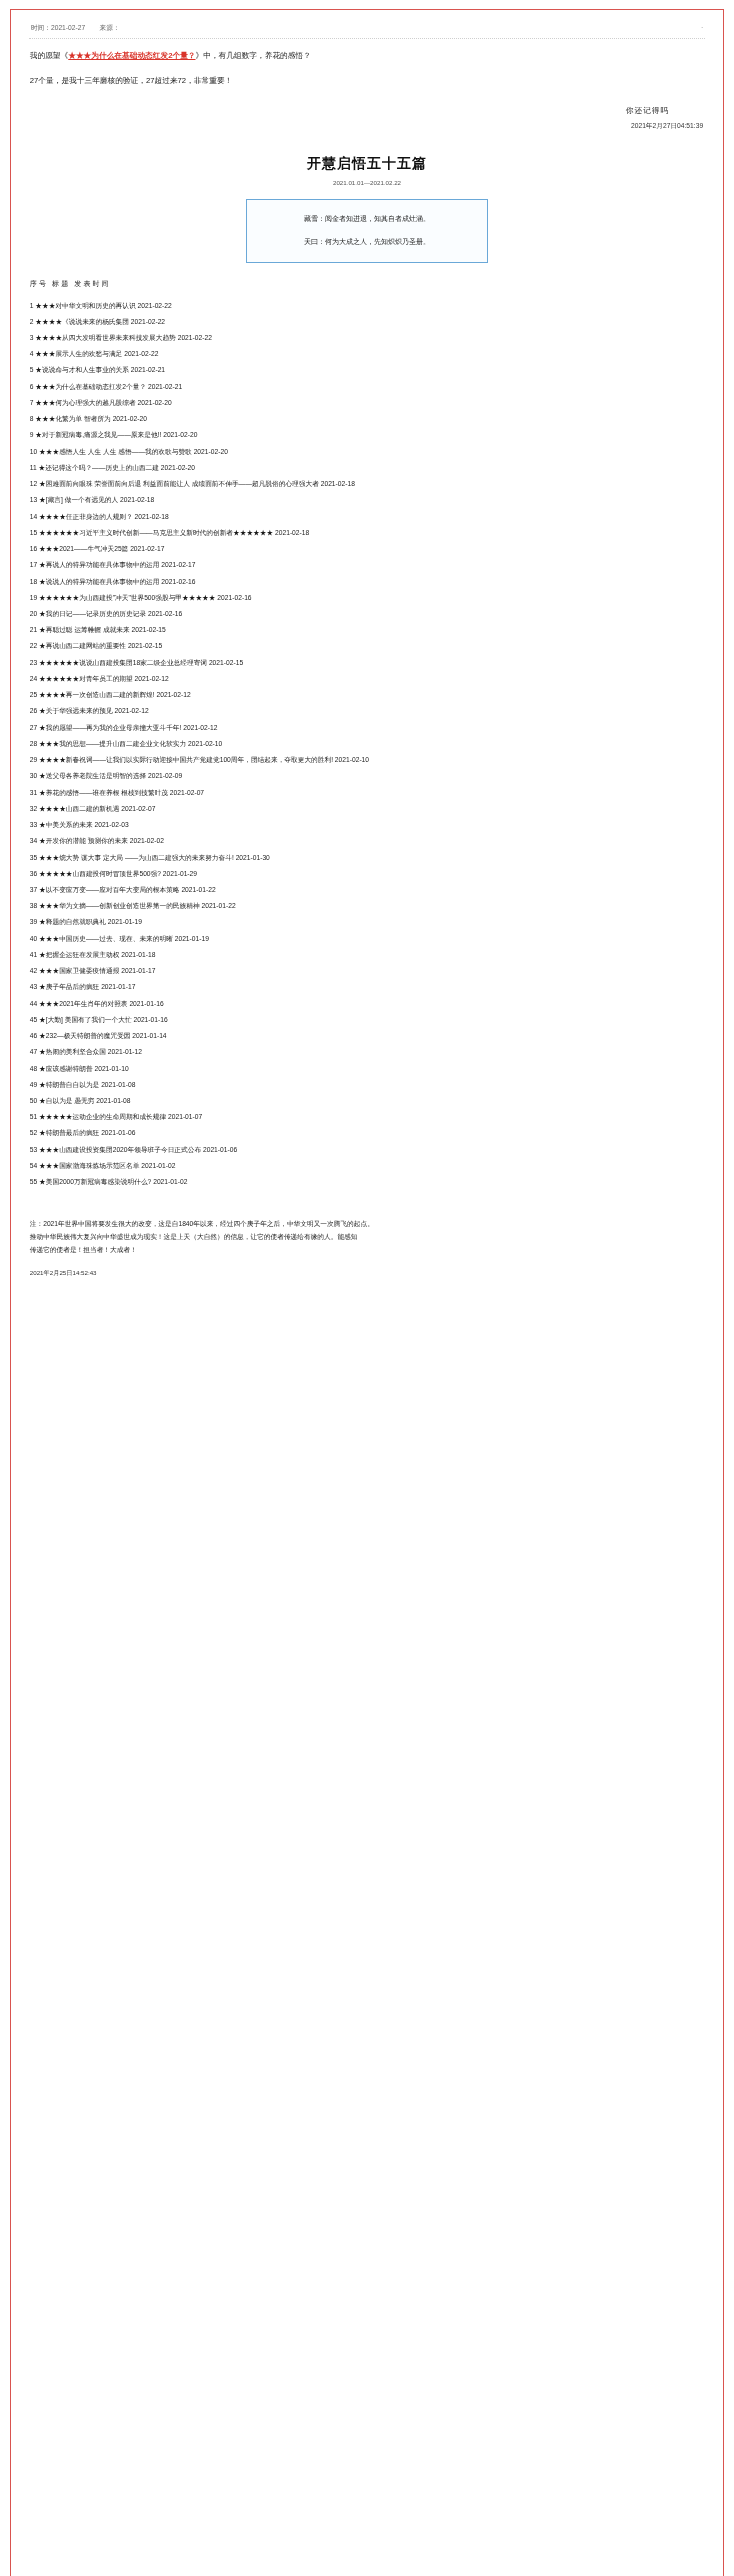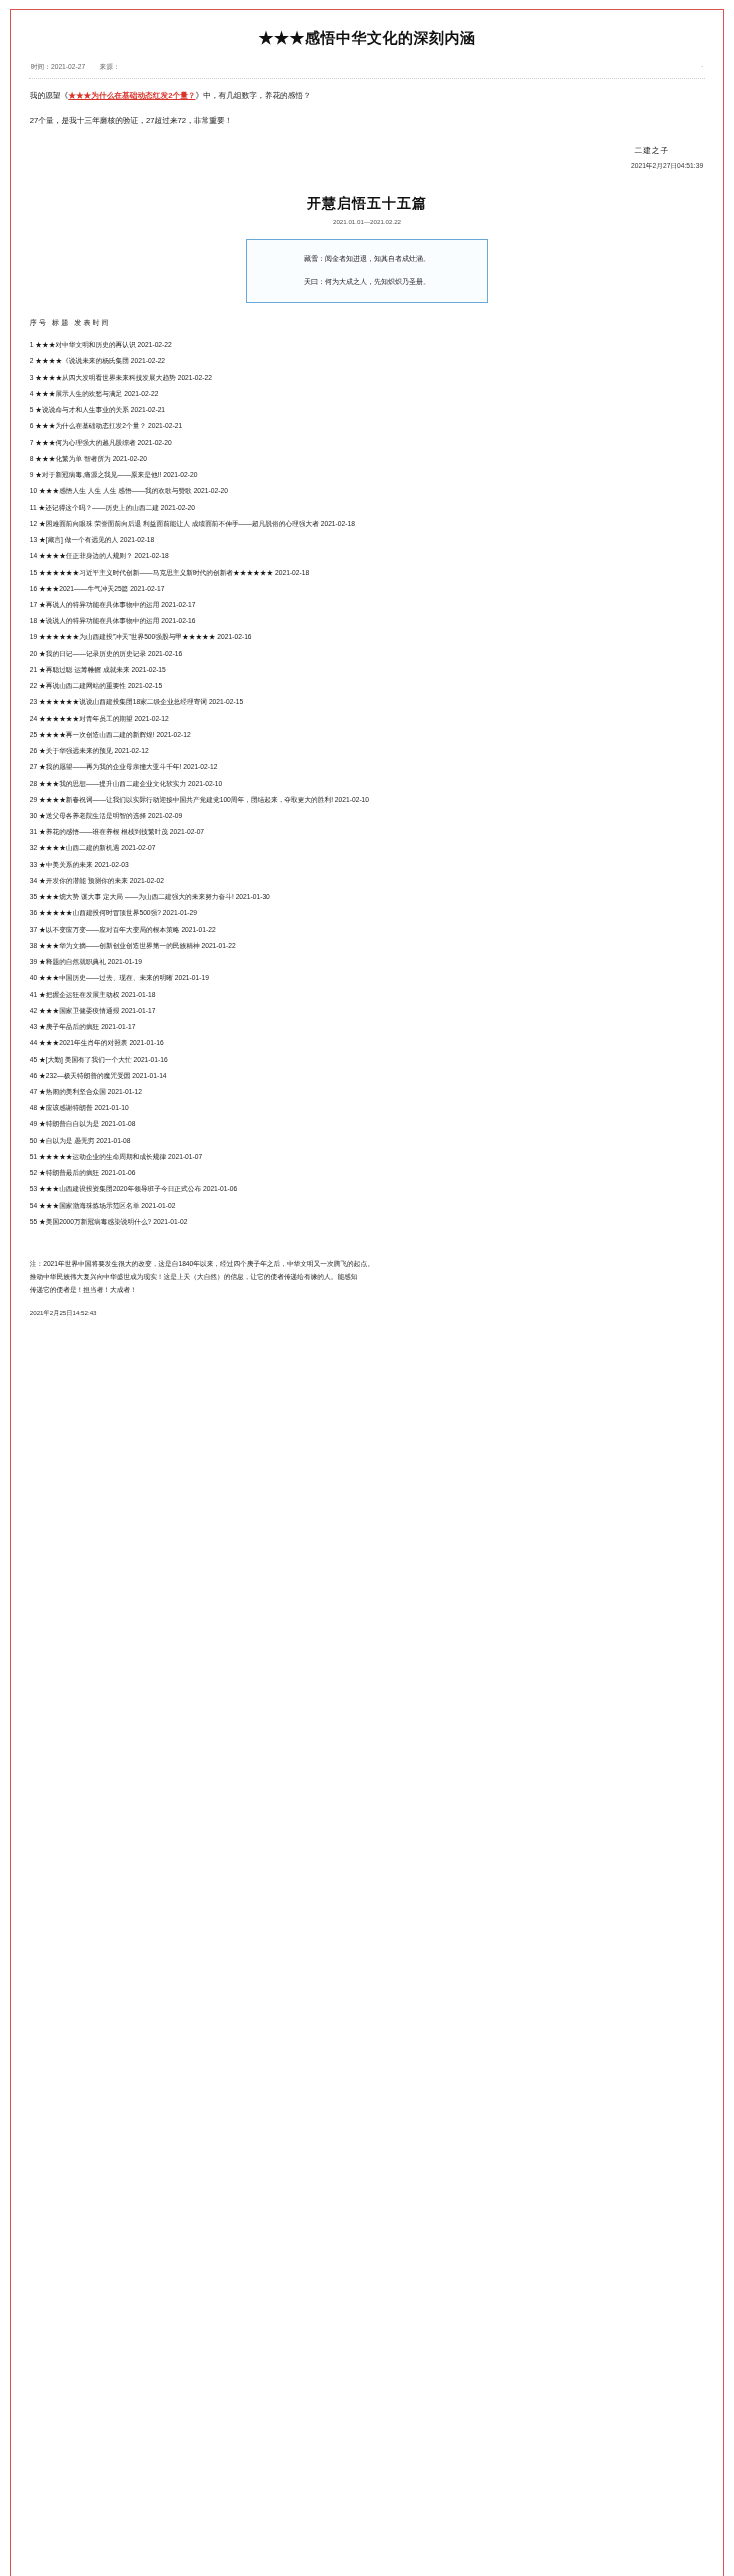--- a/index.html
+++ b/index.html
@@ -118,37 +118,36 @@
     color: #333;
     margin: 13.4px 1px 3.1px 1px;
   }
 </style>
 </head>
 <body>
 
 <div class="page">
   <div class="frame">
 
-    <h1 class="doc-title">★★★感悟中华文化的深刻内涵</h1>
 
     <div class="meta-row">
       <span>时间：2021-02-27</span>
       <span>来源：</span>
       <span class="spacer"></span>
       <span class="meta-dot">·</span>
     </div>
 
 
     <p class="para">
       <span>我的愿望《</span><a class="redlink" href="#">★★★为什么在基础动态红发2个量？</a><span>》中，有几组数字，养花的感悟？</span>
     </p>
 
     <p class="para">27个量，是我十三年磨核的验证，27超过来72，非常重要！</p>
 
-    <div class="sig">二建之子</div>
+    <div class="sig">你还记得吗</div>
     <div class="sig-date">2021年2月27日04:51:39</div>
 
     <h2 class="section-title">开慧启悟五十五篇</h2>
     <div class="section-sub">2021.01.01—2021.02.22</div>
 
     <div class="quote-box">
       <p>藏雪：阅金者知进退，知其自者成灶涵。</p>
       <p>天曰：何为大成之人，先知炽炽乃圣册。</p>
     </div>
 

